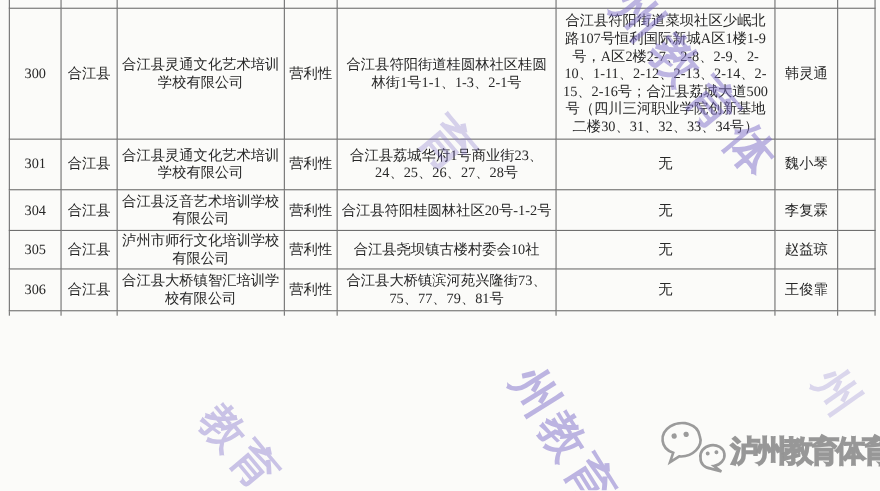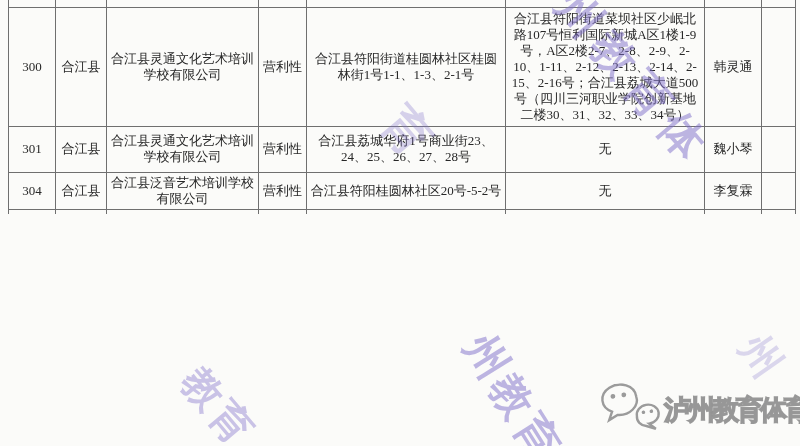--- a/index.html
+++ b/index.html
@@ -110,27 +110,47 @@
       <td></td>
     </tr>
 
 
 
     <tr style="height:37px">
       <td>304</td>
       <td>合江县</td>
       <td>合江县泛音艺术培训学校有限公司</td>
       <td>营利性</td>
-      <td>合江县符阳桂圆林社区20号-5-2号</td>
+      <td>合江县符阳桂圆林社区20号-1-2号</td>
       <td>无</td>
       <td>李复霖</td>
       <td></td>
     </tr>
 
+    <tr style="height:35px">
+      <td>305</td>
+      <td>合江县</td>
+      <td>泸州市师行文化培训学校有限公司</td>
+      <td>营利性</td>
+      <td>合江县尧坝镇古楼村委会10社</td>
+      <td>无</td>
+      <td>赵益琼</td>
+      <td></td>
+    </tr>
 
+    <tr style="height:38px">
+      <td>306</td>
+      <td>合江县</td>
+      <td>合江县大桥镇智汇培训学校有限公司</td>
+      <td>营利性</td>
+      <td>合江县大桥镇滨河苑兴隆街73、75、77、79、81号</td>
+      <td>无</td>
+      <td>王俊霏</td>
+      <td></td>
+    </tr>
 
 
 
     <tr class="partial-bottom" style="height:5px">
       <td></td>
           <td></td>
           <td></td>
           <td></td>
           <td></td>
           <td></td>

